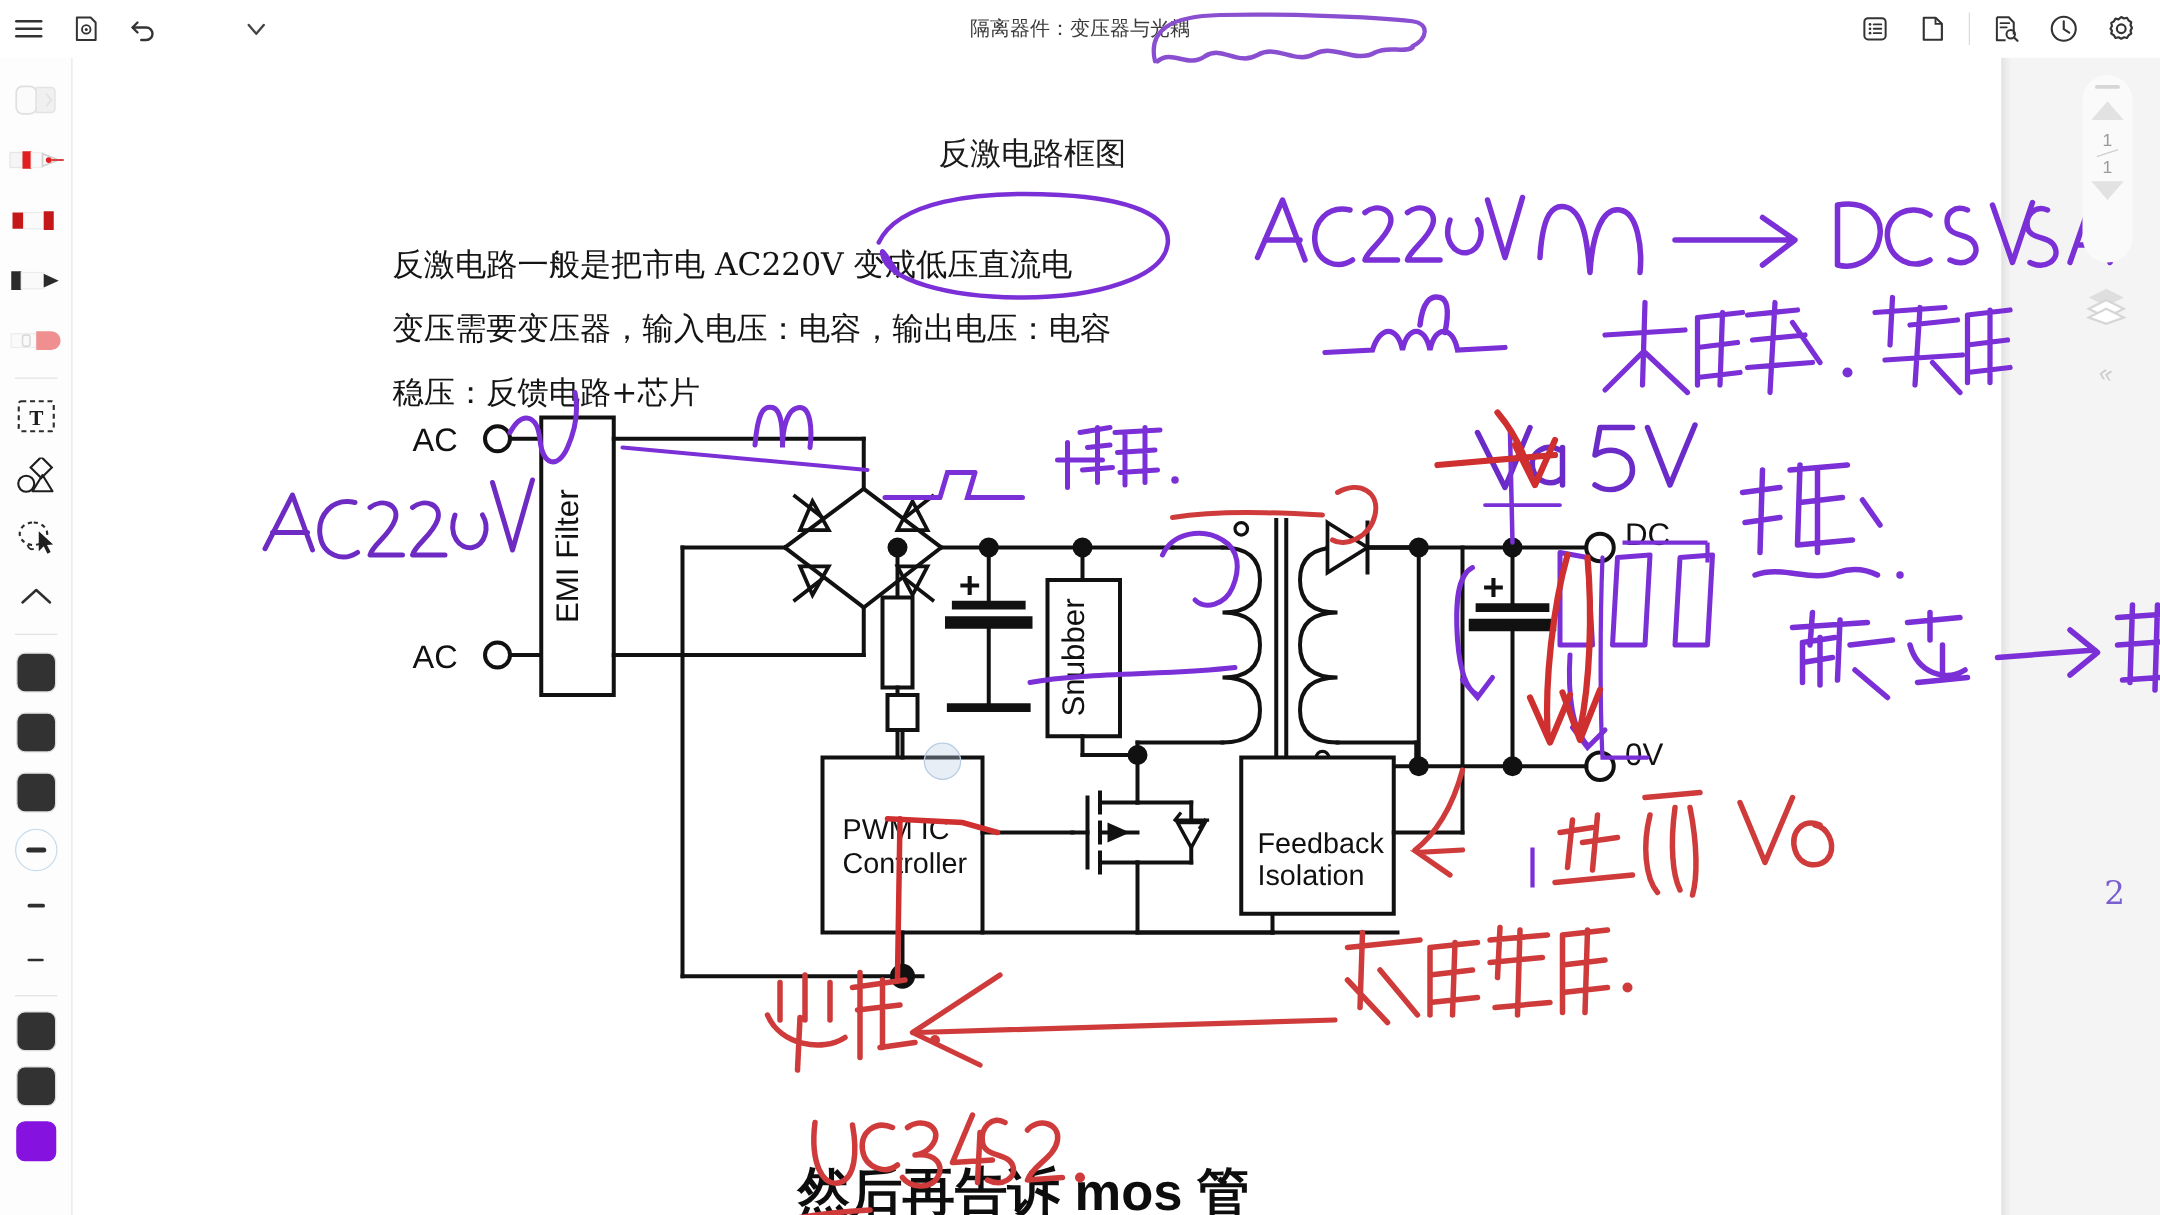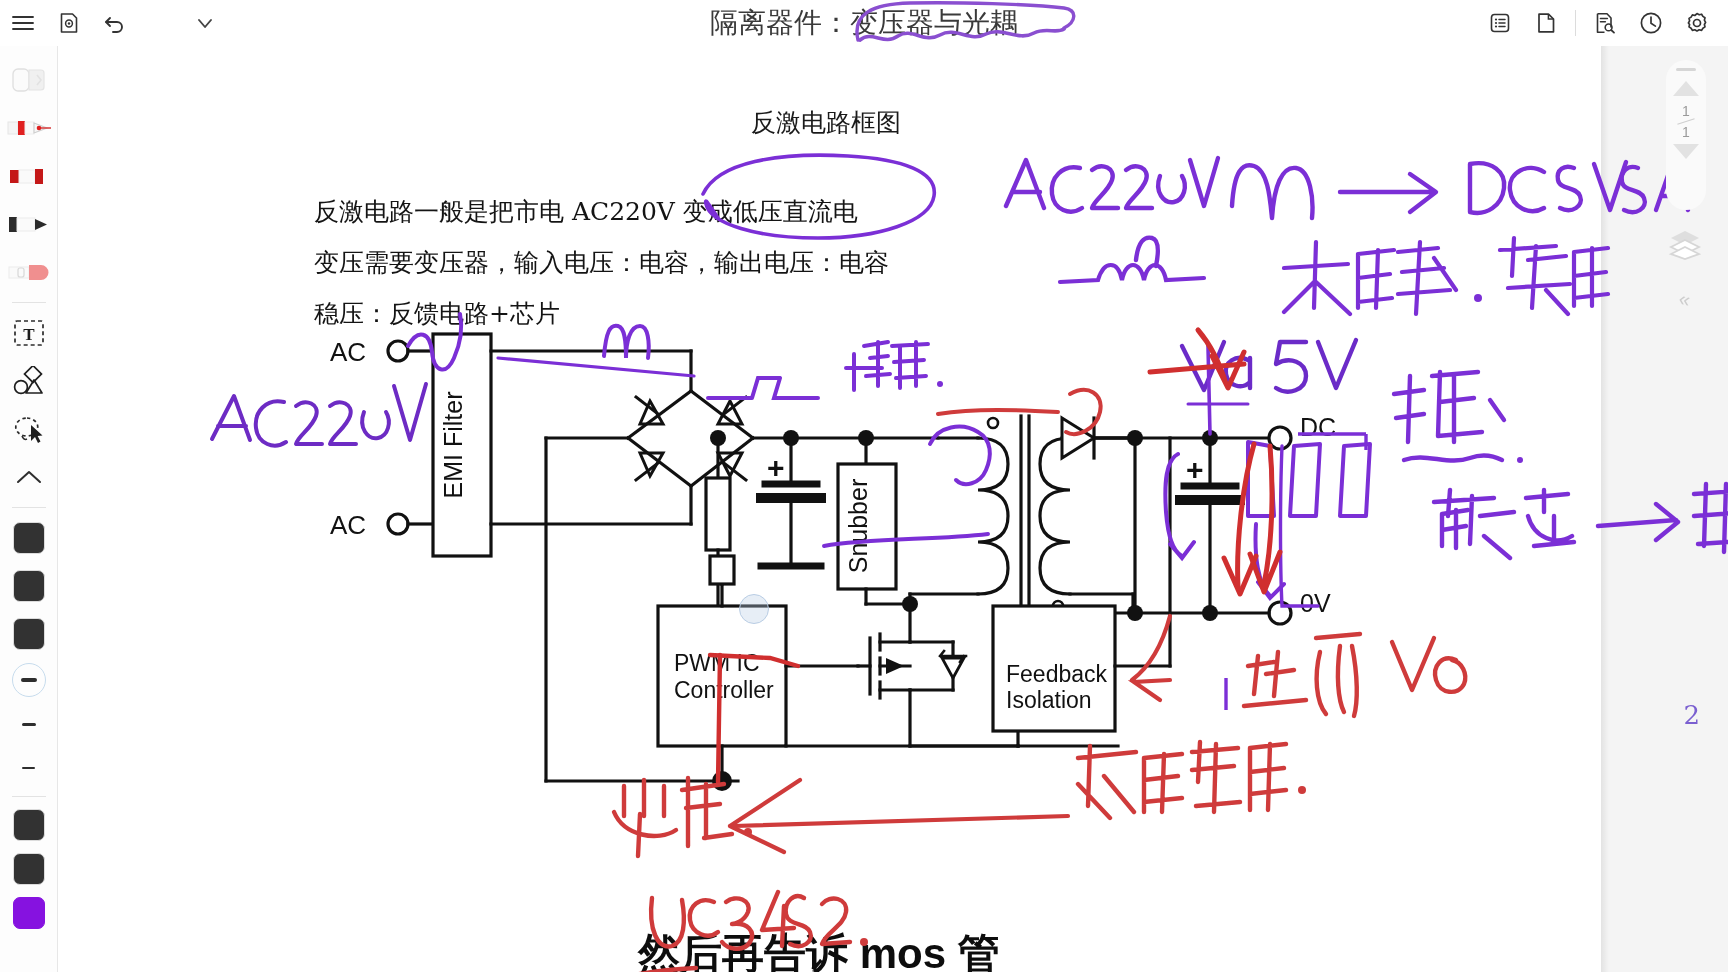--- a/index.html
+++ b/index.html
@@ -30,21 +30,21 @@
     width: 1px; height: 26px; background: #dcdcdc; margin: 0 6px;
   }
   #topbar-center {
     position: absolute; left: 0; right: 0; top: 0; height: 46px;
     display: flex; align-items: center; justify-content: center;
     pointer-events: none;
   }
   #doc-title-wrap { position: relative; display: inline-block; }
   #doc-title {
     font-family: "DejaVu Serif", "Liberation Serif", serif;
-    font-size: 28px; color: #3a3a3a; white-space: nowrap;
+    font-size: 16px; color: #3a3a3a; white-space: nowrap;
   }
   #title-ink { position: absolute; left: 140px; top: -4px; pointer-events: none; }
   #topbar-right {
     position: absolute; right: 0; top: 0; height: 46px;
     display: flex; align-items: center; padding-right: 8px;
   }
 
   
   #leftrail {
     position: absolute; left: 0; top: 46px;

